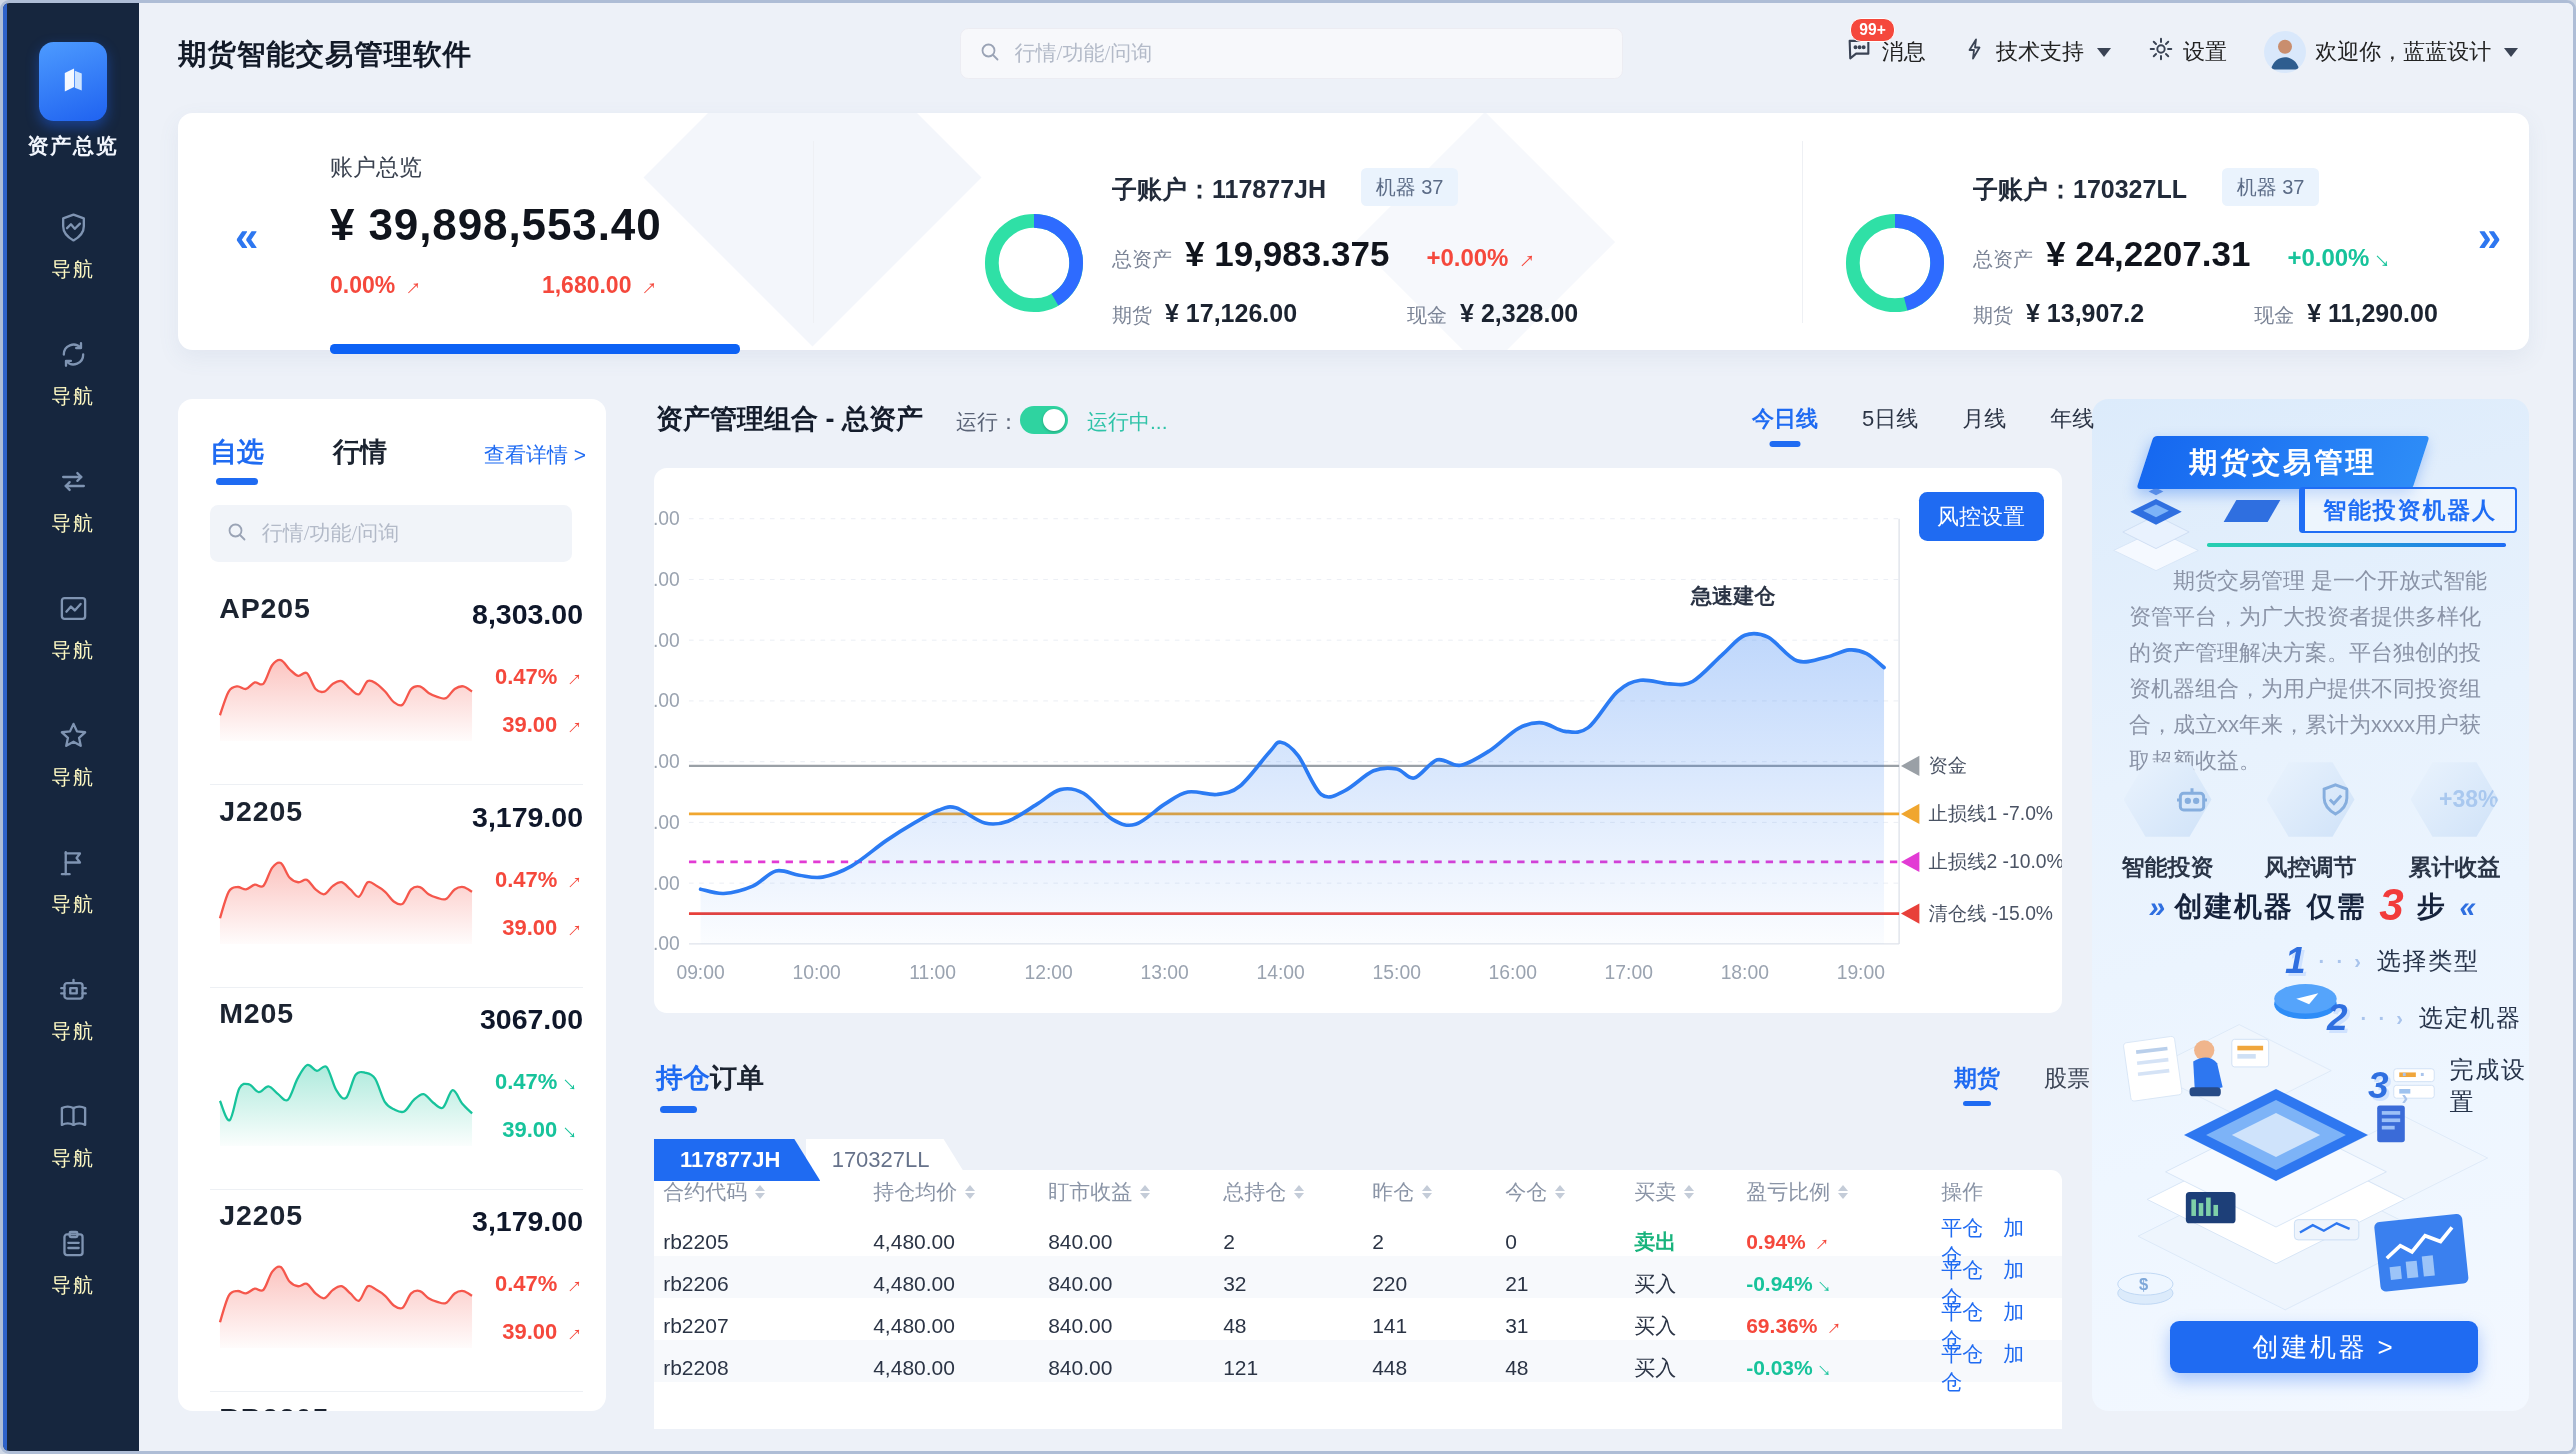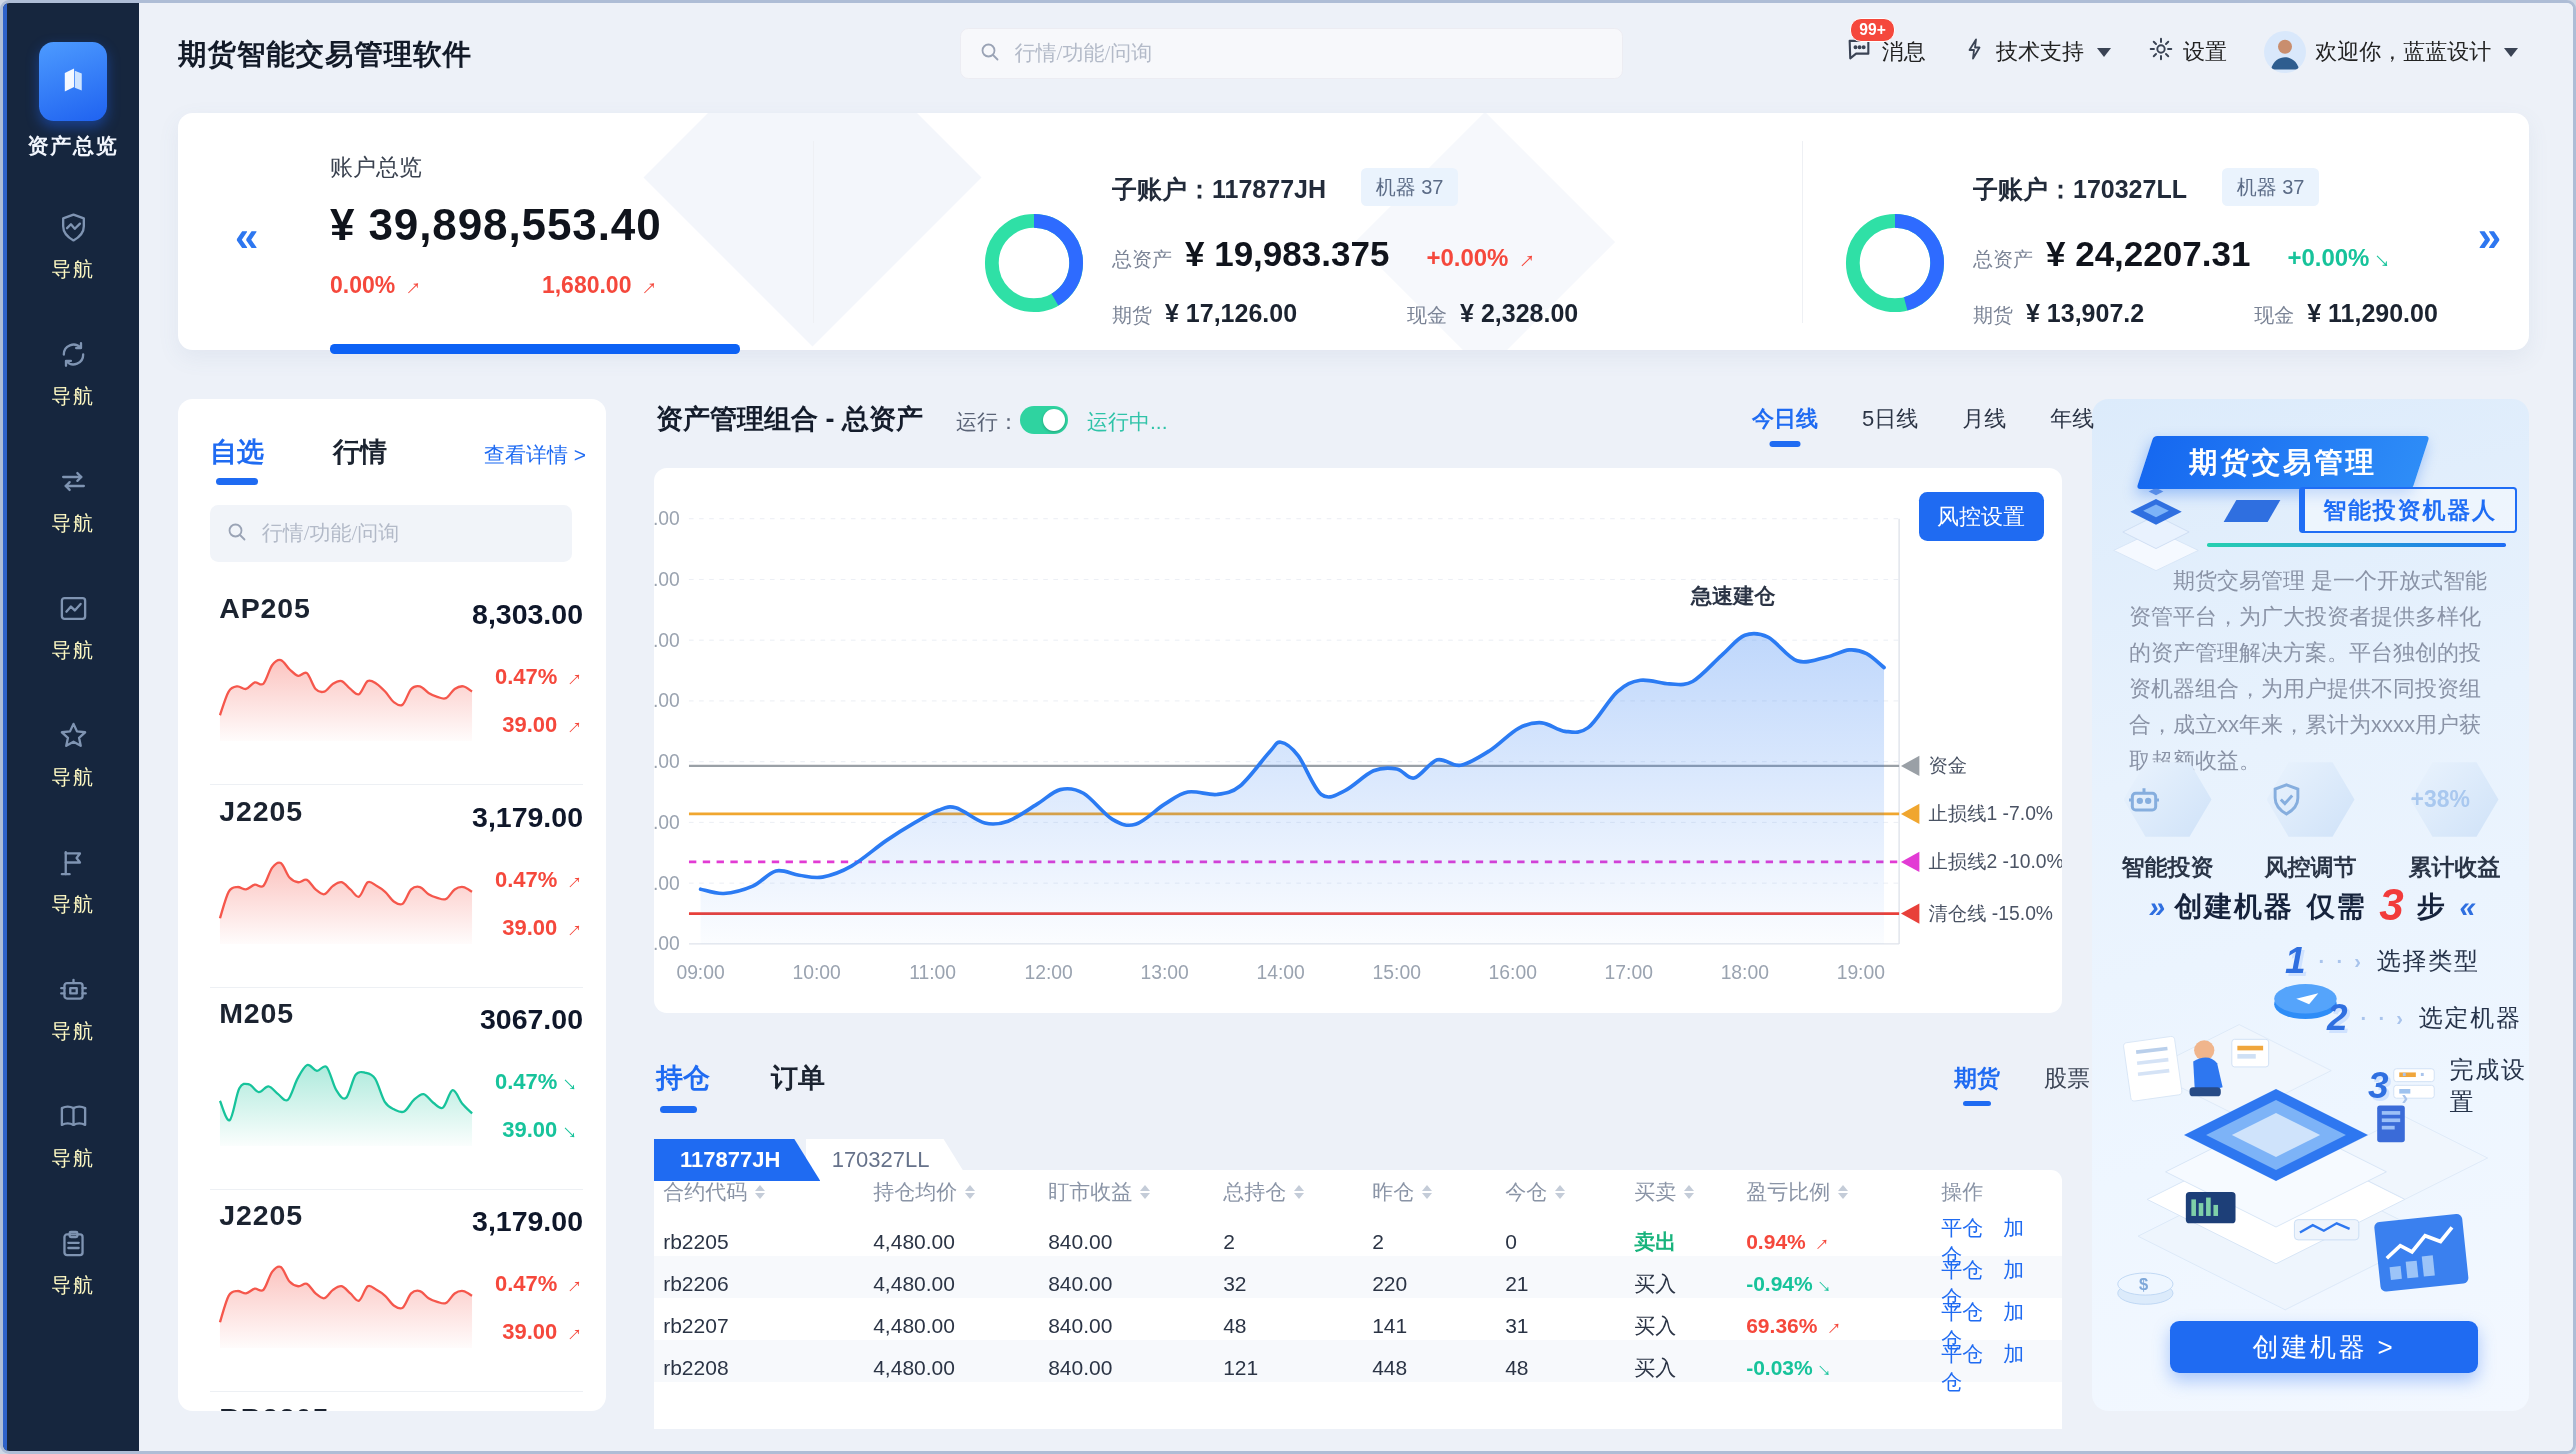--- a/index.html
+++ b/index.html
@@ -72,21 +72,21 @@
   .toggle{position:absolute;left:1017px;top:403px;width:48px;height:28px;border-radius:14.7px;background:#2fd3a0;cursor:pointer;z-index:5;}
   .toggle .knob{position:absolute;right:2.8px;top:2.8px;width:22px;height:22px;border-radius:50%;background:#fff;box-shadow:0 0.9px 2.8px rgba(0,0,0,.25);}
   .run-status{position:absolute;left:1084px;top:405px;font-size:21px;color:#2fc3a8;z-index:5;}
   .period-tabs{position:absolute;left:1749px;top:401px;display:flex;gap:44px;font-size:22px;color:#2b3445;z-index:5;}
   .ptab{cursor:pointer;position:relative;}
   .ptab.active{color:#1f6bf2;font-weight:bold;}
   .ptab.active::after{content:"";position:absolute;left:50%;transform:translateX(-50%);bottom:-13px;width:31px;height:6.4px;border-radius:3.7px;background:#1f6bf2;}
   .chart-card{position:absolute;left:651px;top:465px;width:1408px;height:545px;background:#fff;border-radius:13px;z-index:4;}
   .risk-btn{position:absolute;right:18.4px;top:24px;width:125px;height:49px;background:#1f6bf2;color:#fff;font-size:22px;border:none;border-radius:8.3px;cursor:pointer;font-family:inherit;z-index:6;}
   
-  .pos-tabs{position:absolute;left:653px;top:1057px;display:flex;gap:61px;font-size:27px;font-weight:bold;color:#1b2330;z-index:5;}
+  .pos-tabs{position:absolute;left:653px;top:1057px;display:flex;font-size:27px;font-weight:bold;color:#1b2330;z-index:5;}
   .pos-tab.active{color:#1f6bf2;position:relative;}
   .pos-tab.active::after{content:"";position:absolute;left:3.7px;bottom:-16.6px;width:37px;height:6.4px;border-radius:3.7px;background:#1f6bf2;}
   .mkt-tabs{position:absolute;left:1951px;top:1060px;display:flex;gap:44px;font-size:23px;color:#3a4354;z-index:5;}
   .mtab.active{color:#1f6bf2;font-weight:bold;position:relative;}
   .mtab.active::after{content:"";position:absolute;left:50%;transform:translateX(-50%);bottom:-12px;width:28px;height:5.5px;border-radius:2.8px;background:#1f6bf2;}
   .acct-tabs{position:absolute;left:651px;top:1125px;height:42px;display:flex;z-index:5;margin-top:11px;}
   .ftab{height:42px;line-height:42px;padding:0 40px 0 26px;font-size:22px;clip-path:polygon(0 0,calc(100% - 26px) 0,100% 100%,0 100%);cursor:pointer;}
   .ftab.active{background:#1f6bf2;color:#fff;font-weight:bold;z-index:2;}
   .ftab.inactive{background:#fff;color:#66728a;margin-left:-14.7px;z-index:1;}
   .tbl-card{position:absolute;left:651px;top:1167px;width:1408px;height:259px;background:#fff;border-radius:11px 11px 0 0;overflow:hidden;z-index:4;}
@@ -105,21 +105,21 @@
   .promo{position:absolute;left:2089px;top:396px;width:437px;height:1012px;border-radius:16.6px;overflow:hidden;z-index:4;
          background:linear-gradient(165deg,#dcebfb 0%,#e8f2fd 35%,#eef6ff 70%,#f3f8ff 100%);}
   .ribbon{position:absolute;left:53px;top:37px;width:276px;height:53px;background:linear-gradient(100deg,#1668f0,#2e8df7);transform:skewX(-18deg);border-radius:3.7px;box-shadow:0 5.5px 13px rgba(22,104,240,.35);}
   .ribbon span{display:block;transform:skewX(18deg);color:#fff;font-size:28.5px;font-weight:bold;text-align:center;line-height:53px;letter-spacing:2.8px;}
   .deco-para{position:absolute;left:138px;top:101px;width:44px;height:22px;background:#2f6fe0;transform:skewX(-30deg);}
   .robot-box{position:absolute;left:207px;top:88px;width:210px;height:42px;border:2.8px solid #1f6df5;border-left-width:6.4px;border-radius:3.7px;color:#1f6df5;font-size:23px;font-weight:bold;text-align:center;line-height:42px;letter-spacing:1.8px;background:rgba(255,255,255,.4);}
   .grad-line{position:absolute;left:115px;top:144px;width:299px;height:3.7px;background:linear-gradient(90deg,#27d0b0,#1f6df5);border-radius:1.8px;}
   .promo-iso{position:absolute;left:18.4px;top:87px;}
   .promo-desc{position:absolute;left:37px;top:164px;width:368px;font-size:22px;line-height:36px;color:#8a93a6;text-indent:2em;}
   .feat{position:absolute;top:361px;width:99px;text-align:center;}
-  .hex{width:88px;height:79px;margin:0 auto;clip-path:polygon(25% 3%,75% 3%,100% 50%,75% 97%,25% 97%,0 50%);background:linear-gradient(135deg,#eaf3fd,#cfe2f8);display:flex;align-items:center;justify-content:flex-start;}
+  .hex{width:88px;height:79px;margin:0 auto;clip-path:polygon(25% 3%,75% 3%,100% 50%,75% 97%,25% 97%,0 50%);background:linear-gradient(135deg,#eaf3fd,#cfe2f8);display:flex;align-items:center;justify-content:flex-end;}
   .hex .pct38{font-size:23px;font-weight:bold;color:#a9c8ef;}
   .feat-label{margin-top:13px;font-size:23px;font-weight:bold;color:#2a3547;}
   .steps-title{position:absolute;left:0;top:486px;width:437px;display:flex;justify-content:center;align-items:center;gap:13px;}
   .st-chev{color:#2f6fe0;font-size:29.5px;font-weight:bold;font-style:italic;letter-spacing:-3.7px;}
   .st-txt{font-size:28px;font-weight:bold;color:#16233c;letter-spacing:1.8px;}
   .st-num{font-size:44px;font-weight:bold;font-style:italic;color:#f23b3b;margin-top:-5.5px;}
   .step{position:absolute;display:flex;align-items:center;gap:13px;z-index:6;}
   .step .n{font-size:37px;font-weight:bold;font-style:italic;color:#2f6fe0;text-shadow:2.8px 2.8px 0 #cfe2ff;}
   .step .dots{color:#a9c4ec;font-size:20px;font-weight:bold;letter-spacing:2.8px;}
   .step .sl{font-size:24px;color:#26334a;letter-spacing:1.8px;}

